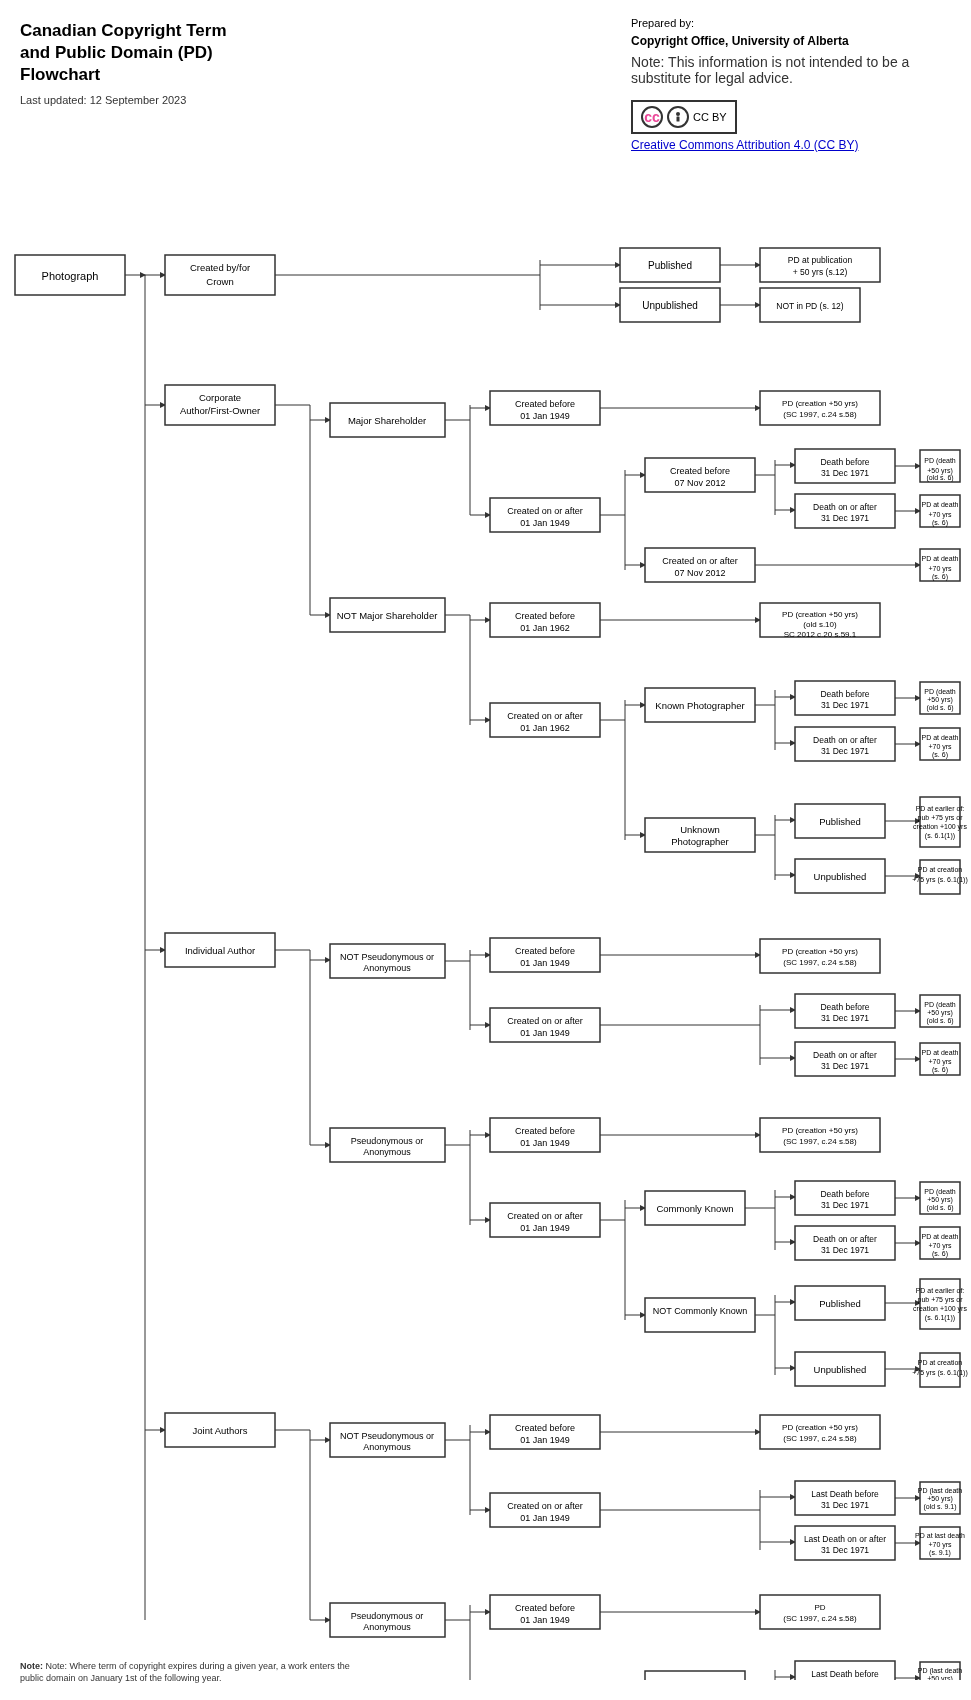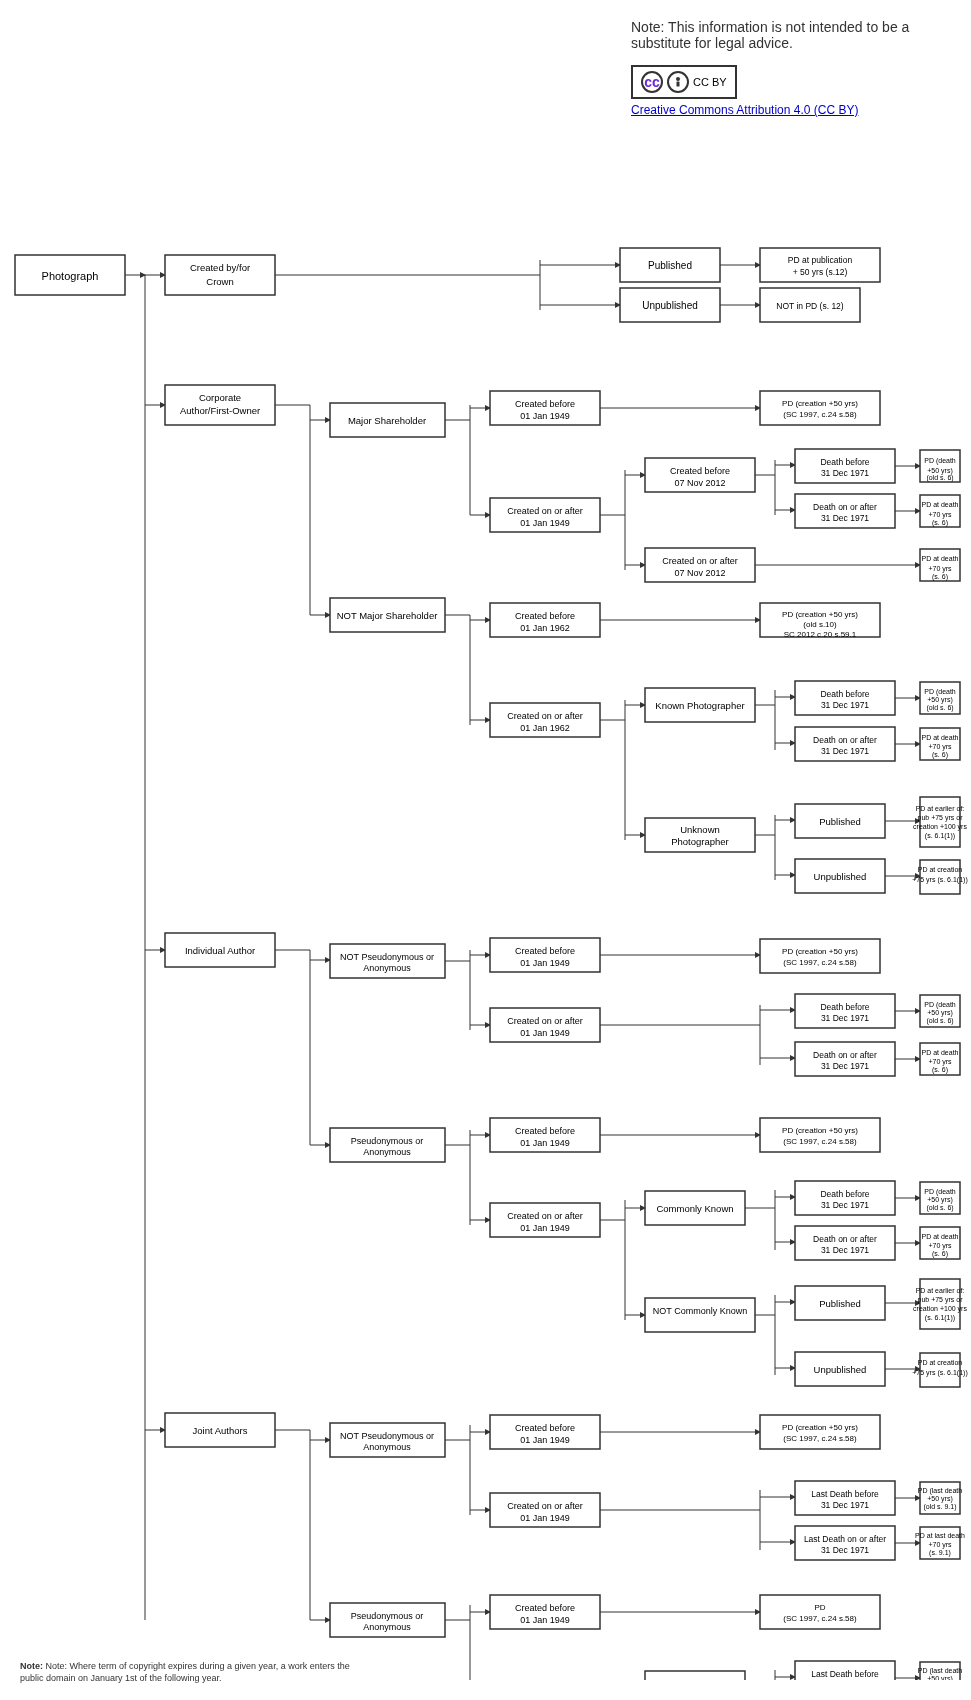--- a/index.html
+++ b/index.html
@@ -58,21 +58,21 @@
     .cc-box {
       border: 2px solid #333;
       display: inline-flex;
       align-items: center;
       margin-top: 8px;
       padding: 4px 8px;
       gap: 4px;
     }
     .cc-icon {
       font-size: 20px;
-      color: #6d28d9;
+      color: #ec4899;
     }
     .cc-link {
       font-size: 12px;
       color: #0000cc;
       text-decoration: underline;
       display: block;
       margin-top: 4px;
     }
     .adapted-text {
       font-size: 10px;
@@ -111,22 +111,30 @@
       max-width: 350px;
       line-height: 1.4;
       margin-top: 12px;
     }
   </style>
 </head>
 <body>
 
 <div class="page">
 
+  <div class="header-left">
+    <div class="title">Canadian Copyright Term<br>and Public Domain (PD)<br>Flowchart</div>
+    <div class="last-updated">Last updated: 12 September 2023</div>
+  </div>
 
   <div class="header-right">
+    <div class="prepared-by">
+      <span>Prepared by:</span><br>
+      <strong>Copyright Office, University of Alberta</strong>
+    </div>
     <div class="note-text">Note:  This information is not intended to be a substitute for legal advice.</div>
     <div style="margin-top:6px;">
       <div class="cc-box">
         <span class="cc-icon" style="font-size:14px; border:2px solid #333; border-radius:50%; width:22px; height:22px; display:inline-flex; align-items:center; justify-content:center; font-weight:bold;">cc</span>
         <span class="cc-icon" style="font-size:14px; border:2px solid #333; border-radius:50%; width:22px; height:22px; display:inline-flex; align-items:center; justify-content:center;">
           <svg width="12" height="12" viewBox="0 0 12 12">
               <circle cx="6" cy="3" r="2" fill="#333"></circle>
               <rect x="4.5" y="5.5" width="3" height="5" rx="0.5" fill="#333"></rect>
             </svg>
         </span>

